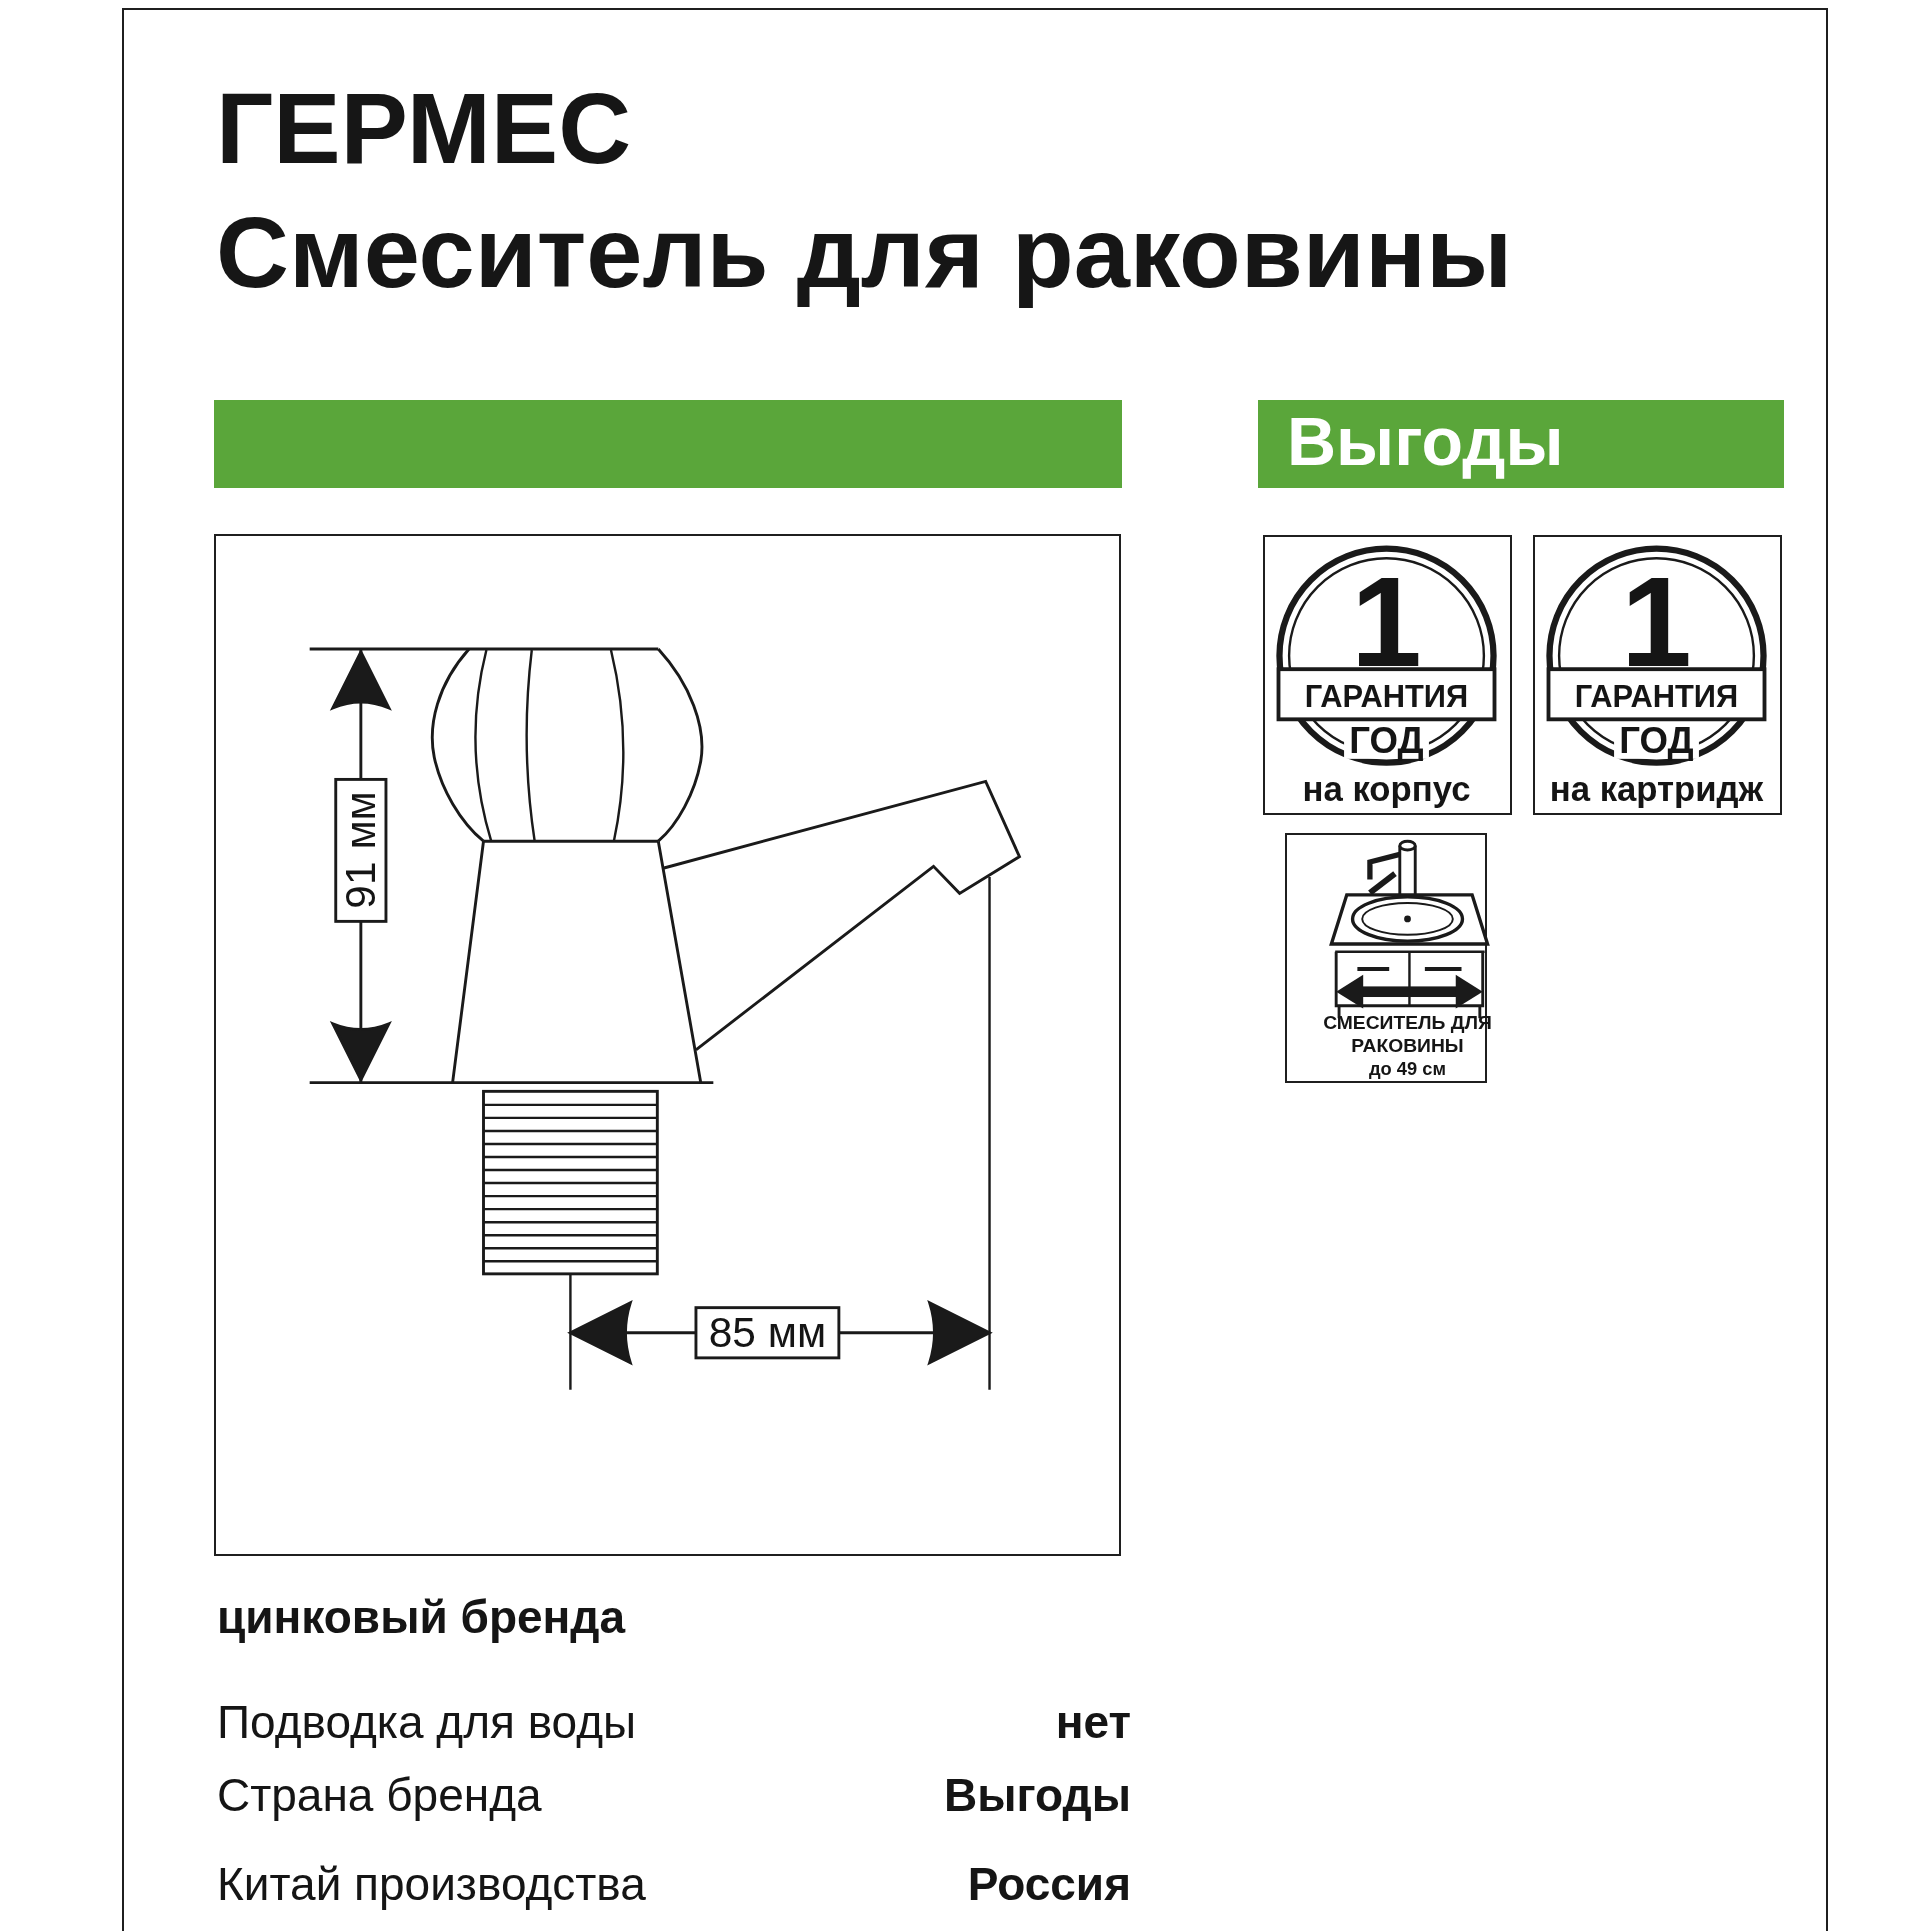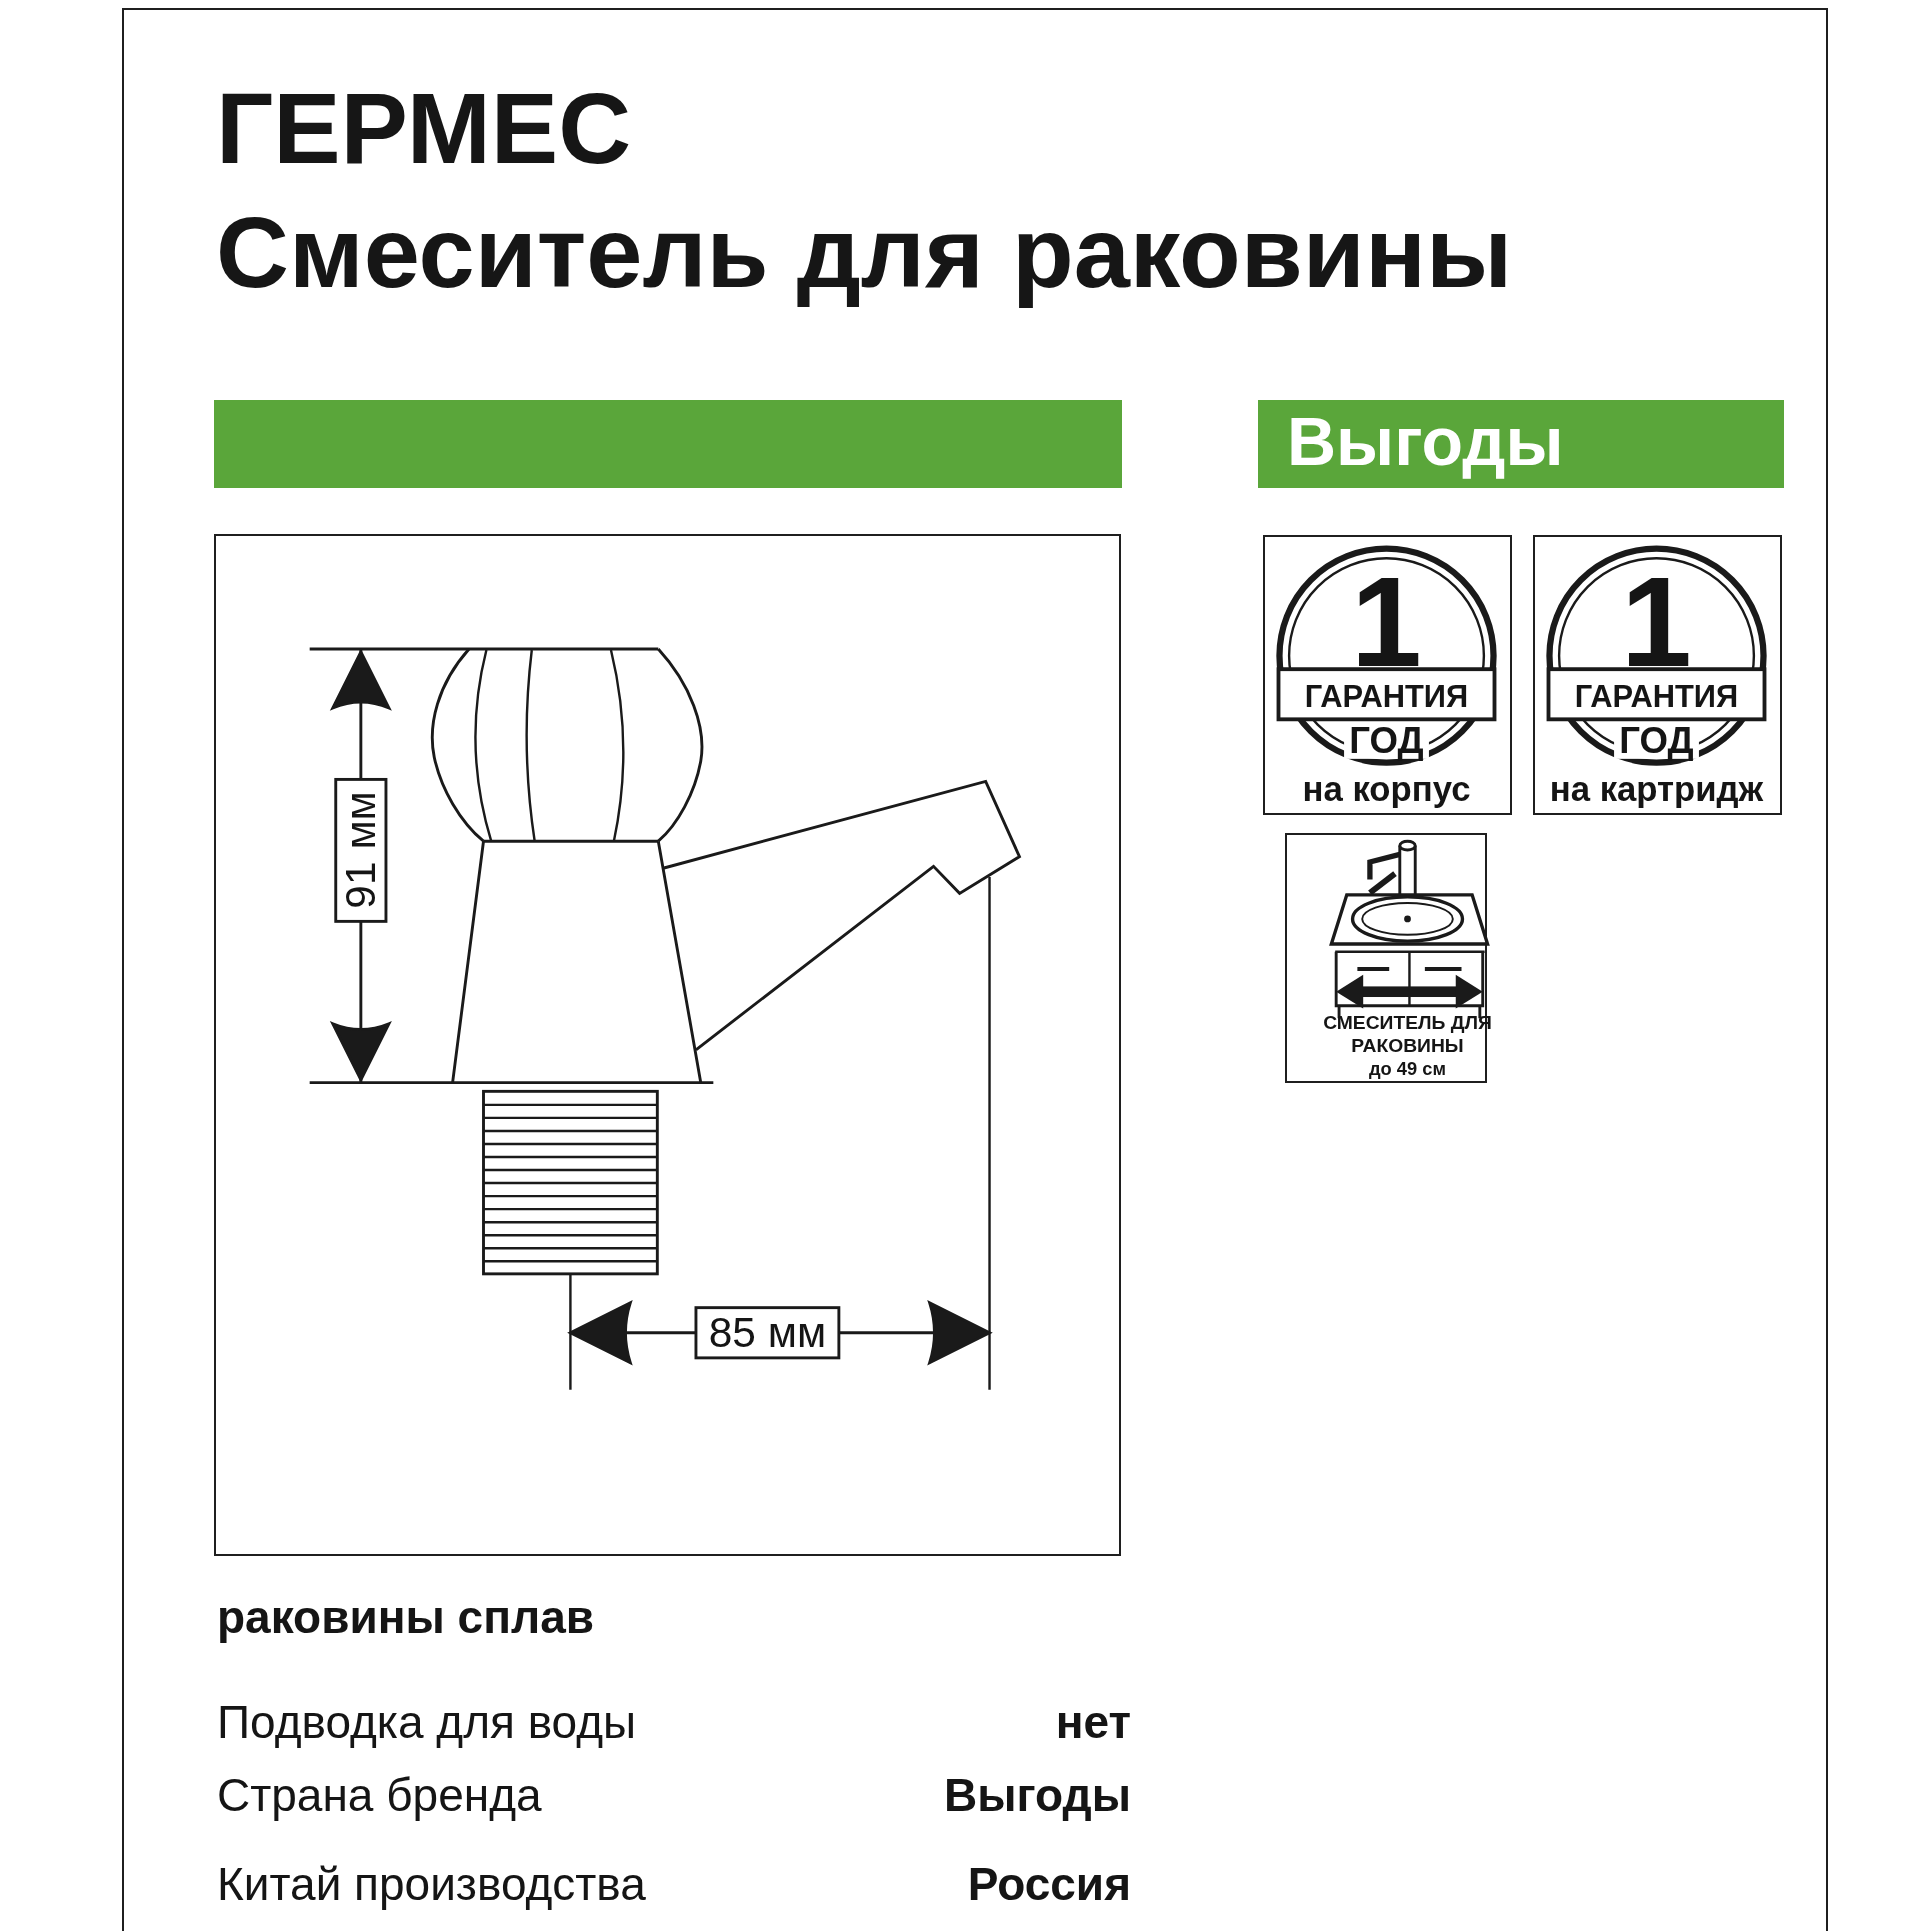--- a/index.html
+++ b/index.html
@@ -158,21 +158,21 @@
       </g>
     </g>
     <text x="125" y="201" font-size="20" font-weight="700" text-anchor="middle">СМЕСИТЕЛЬ ДЛЯ</text>
     <text x="125" y="225" font-size="20" font-weight="700" text-anchor="middle">РАКОВИНЫ</text>
     <text x="125" y="249" font-size="19" font-weight="700" text-anchor="middle">до 49 см</text>
   </svg>
 </div>
 
 <div class="abs specs">
   <div class="spec-row" style="top:1593px">
-    <span class="spec-value">раковины сплав</span>
+    <span class="spec-value">цинковый бренда</span>
   </div>
   <div class="spec-row" style="top:1698px">
     <span class="spec-label">Подводка для воды</span>
     <span class="spec-value">нет</span>
   </div>
   <div class="spec-row" style="top:1771px">
     <span class="spec-label">Страна бренда</span>
     <span class="spec-value">Выгоды</span>
   </div>
   <div class="spec-row" style="top:1860px">

